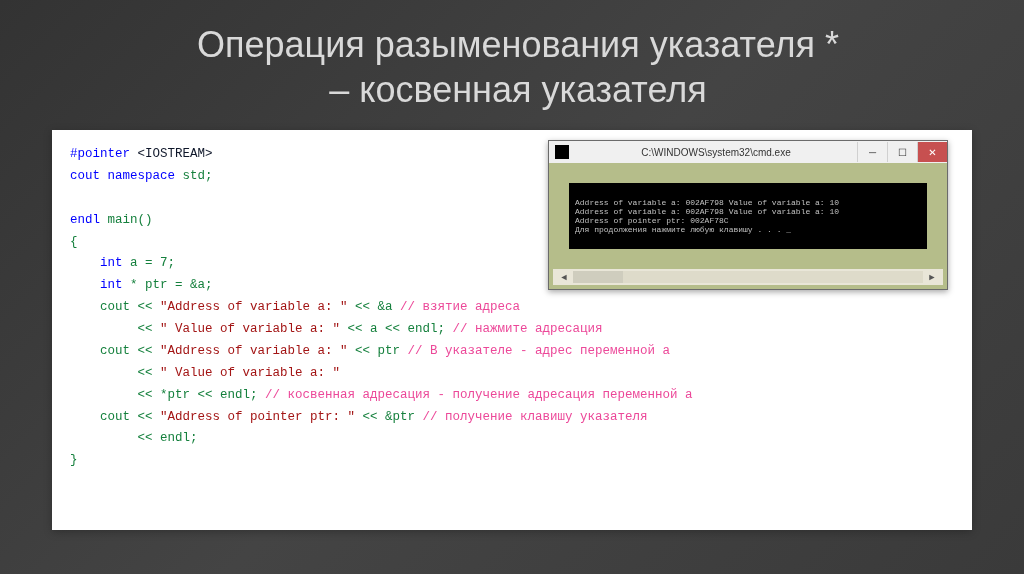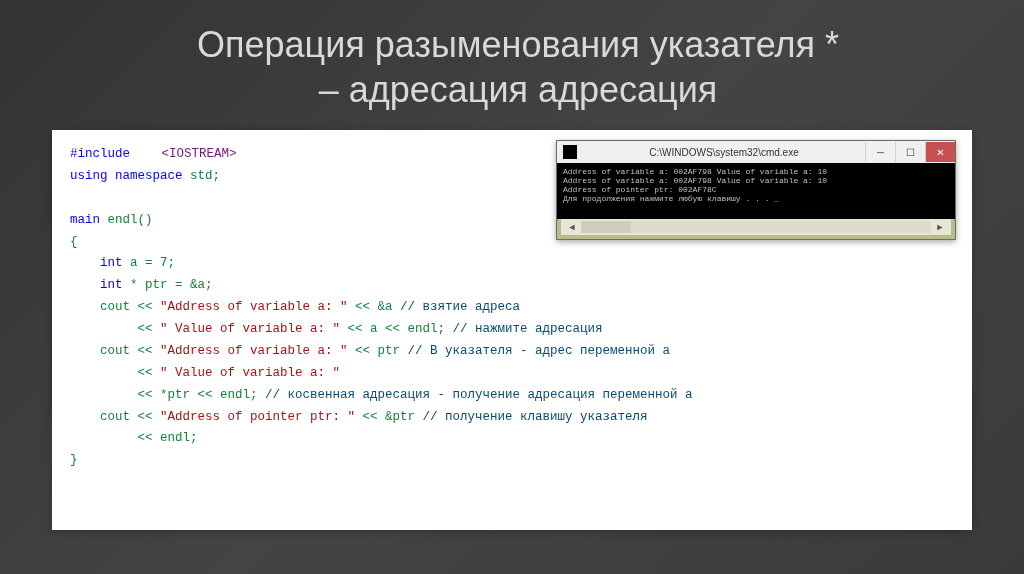--- a/index.html
+++ b/index.html
@@ -27,29 +27,29 @@
     position: relative;
     box-shadow: 0 2px 8px rgba(0,0,0,0.25);
   }
   .code-area {
     font-family: Consolas, "Courier New", monospace;
     font-size: 12.5px;
     line-height: 1.75;
     white-space: pre;
   }
   .kw-blue { color: #0000ff; }
-  .kw-teal { color: #701a75; margin-left: 24px; }
+  .kw-teal { color: #0f172a; }
   .str { color: #a31515; }
-  .cmt { color: #0c4a6e; }
+  .cmt { color: #ec4899; }
   .txt { color: #15803d; }
 
   .console-window {
     position: absolute;
     top: 10px;
-    right: 16px;
+    right: 24px;
     width: 400px;
     background: #b5bd8a;
     border: 1px solid #6b6b6b;
     box-shadow: 0 2px 6px rgba(0,0,0,0.35);
   }
   .console-titlebar {
     background: #f0f0f0;
     display: flex;
     align-items: center;
     height: 22px;
@@ -73,24 +73,24 @@
     font-size: 10px;
     color: #333;
     border-left: 1px solid #d0d0d0;
   }
   .cbtn.close { background: #c75050; color: #fff; }
   .console-body {
     background: #000;
     color: #c0c0c0;
     font-family: "Courier New", monospace;
     font-size: 8px;
-    padding: 4px 6px;
+    padding: 15px 6px;
     min-height: 56px;
     white-space: pre;
-    margin: 0;
+    margin: 20px;
     overflow: hidden;
   }
   .console-scroll {
     display: flex;
     align-items: center;
     background: #e9e6d8;
     height: 16px;
     padding: 0 4px;
     margin: 0 4px 4px 4px;
   }
@@ -100,35 +100,35 @@
     font-size: 9px; color: #555;
   }
   .scroll-track { flex: 1; background: #dedbca; height: 12px; margin: 0 2px; position: relative; }
   .scroll-thumb { position: absolute; left: 0; width: 50px; height: 12px; background: #cfcdbe; }
 </style>
 </head>
 <body>
 
 <div class="slide-title">
   <span>Операция разыменования указателя *</span><br>
-  <span>– адресация адресация</span>
+  <span>– косвенная указателя</span>
 </div>
 
 <div class="code-panel">
 
-  <div class="code-area"><span class="kw-blue">#include</span><span class="kw-teal"> &lt;IOSTREAM&gt;</span>
-<span class="kw-blue">using</span><span class="txt"> </span><span class="kw-blue">namespace</span><span class="txt"> std;</span>
+  <div class="code-area"><span class="kw-blue">#pointer</span><span class="kw-teal"> &lt;IOSTREAM&gt;</span>
+<span class="kw-blue">cout</span><span class="txt"> </span><span class="kw-blue">namespace</span><span class="txt"> std;</span>
 <span class="txt"></span>
-<span class="kw-blue">main</span><span class="txt"> endl()</span>
+<span class="kw-blue">endl</span><span class="txt"> main()</span>
 <span class="txt">{</span>
 <span class="txt">    </span><span class="kw-blue">int</span><span class="txt"> a = 7;</span>
 <span class="txt">    </span><span class="kw-blue">int</span><span class="txt"> * ptr = &amp;a;</span>
 <span class="txt">    cout &lt;&lt; </span><span class="str">"Address of variable a: "</span><span class="txt"> &lt;&lt; &amp;a </span><span class="cmt">// взятие адреса</span>
 <span class="txt">         &lt;&lt; </span><span class="str">" Value of variable a: "</span><span class="txt"> &lt;&lt; a &lt;&lt; endl; </span><span class="cmt">// нажмите адресация</span>
-<span class="txt">    cout &lt;&lt; </span><span class="str">"Address of variable a: "</span><span class="txt"> &lt;&lt; ptr </span><span class="cmt">// В указателя - адрес переменной a</span>
+<span class="txt">    cout &lt;&lt; </span><span class="str">"Address of variable a: "</span><span class="txt"> &lt;&lt; ptr </span><span class="cmt">// В указателе - адрес переменной a</span>
 <span class="txt">         &lt;&lt; </span><span class="str">" Value of variable a: "</span>
 <span class="txt">         &lt;&lt; *ptr &lt;&lt; endl; </span><span class="cmt">// косвенная адресация - получение адресация переменной a</span>
 <span class="txt">    cout &lt;&lt; </span><span class="str">"Address of pointer ptr: "</span><span class="txt"> &lt;&lt; &amp;ptr </span><span class="cmt">// получение клавишу указателя</span>
 <span class="txt">         &lt;&lt; endl;</span>
 <span class="txt">}</span></div>
 
   <div class="console-window">
     <div class="console-titlebar">
       <span class="console-icon"></span>
       <span class="console-title-text">C:\WINDOWS\system32\cmd.exe</span>

